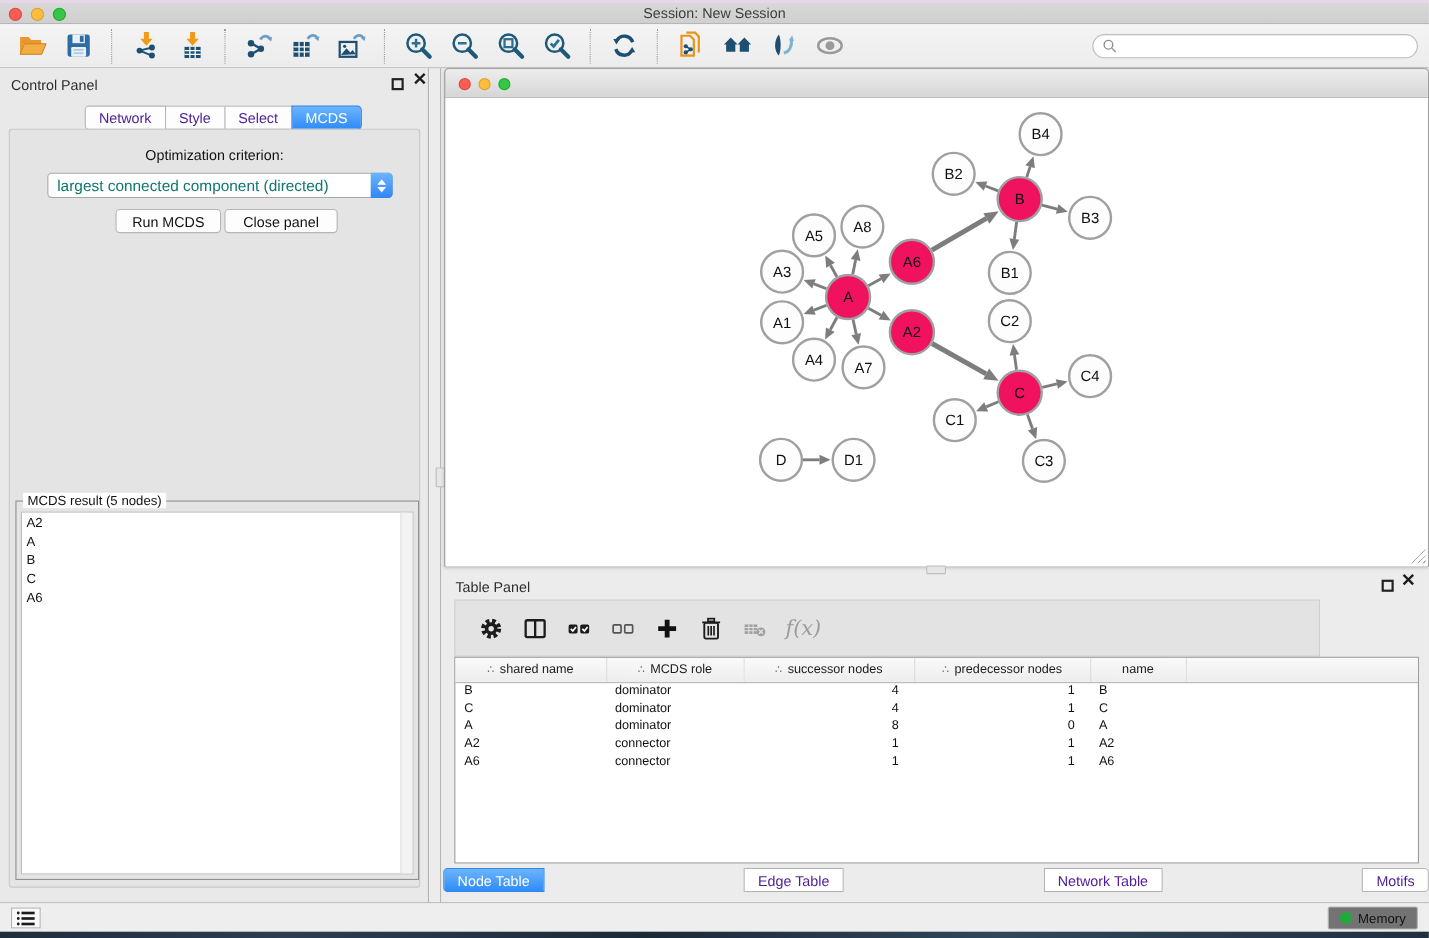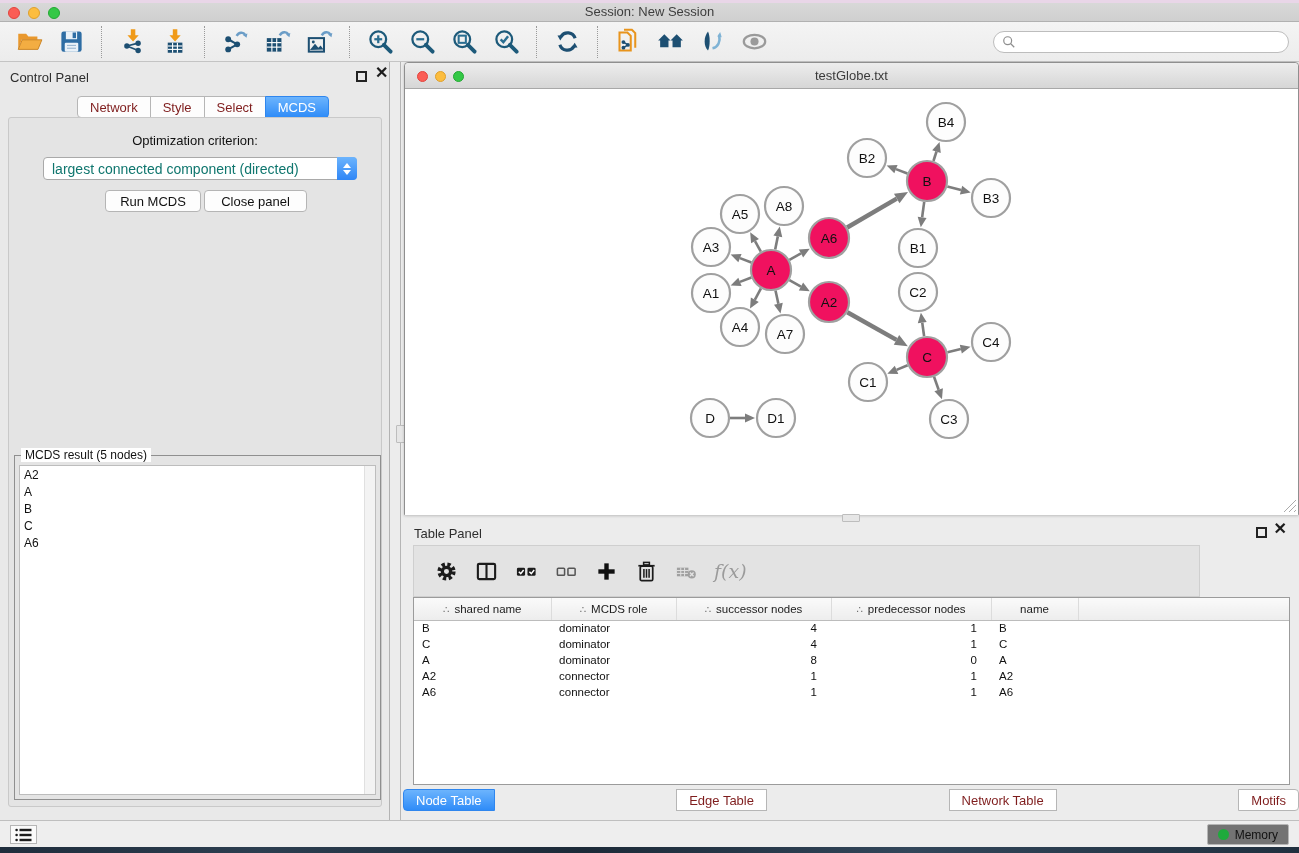--- a/index.html
+++ b/index.html
@@ -36,21 +36,21 @@
   
   .control-panel { position:absolute; left:0; top:62px; width:390px; height:758px;
     background:#e9e9e9; border-right:1px solid #b3b3b3; }
   .cp-head { position:absolute; left:10px; top:8px; font-size:13px; color:#2e2e2e; }
   .panel-float { position:absolute; top:9px; width:11px; height:11px; border:2px solid #222; background:transparent; }
   .panel-close { position:absolute; top:3px; font-size:16px; font-weight:bold; color:#1c1c1c; line-height:16px; }
   .control-panel .panel-float { left:356px; } .control-panel .panel-close { left:375px; }
 
   .cp-tabs { position:absolute; left:78px; top:34px; display:flex; }
   .seg-tab { height:22px; padding:0 12px; background:#fdfdfd; border:1px solid #b6b6b6;
-    margin-left:-1px; font-size:13px; color:#7f1d1d; display:flex; align-items:center; cursor:pointer; }
+    margin-left:-1px; font-size:13px; color:#4c1d95; display:flex; align-items:center; cursor:pointer; }
   .seg-tab:first-child { border-radius:4px 0 0 4px; }
   .seg-tab:last-child { border-radius:0 4px 4px 0; }
   .seg-tab.active { background:linear-gradient(#6cb4fd,#2f8cf8); border-color:#2f86ee; color:#fff; }
 
   .cp-inner { position:absolute; left:8px; top:55px; width:374px; height:690px;
     background:#e4e4e4; border:1px solid #c9c9c9; border-radius:3px; }
   .opt-label { margin-top:15px; text-align:center; font-size:13px; color:#111; }
   .opt-select { position:absolute; left:34px; top:39px; width:314px; height:23px; background:#fff;
     border:1px solid #a9a9a9; border-radius:4px; display:flex; align-items:center; cursor:pointer; }
   .opt-select .val { flex:1; font-size:14px; color:#0f766e; padding-left:8px; white-space:nowrap; overflow:hidden; }
@@ -364,21 +364,20 @@
     <div class="v-divider"></div>
     <div class="v-handle"></div>
 
     <div class="net-window">
       <div class="net-titlebar">
         <div class="lights">
           <span class="light red"></span>
           <span class="light yellow"></span>
           <span class="light green"></span>
         </div>
-        <div class="net-title">testGlobe.txt</div>
       </div>
       <div class="net-canvas">
         <svg width="893" height="426" viewBox="0 0 893 426">
             <line x1="346.39133153665693" y1="188.5166562442815" x2="334.94612963636354" y2="192.90398363939397" stroke="#7d7d7d" stroke-width="2.6"></line>
             <polygon points="325.60866846334307,196.4833437557185 333.3354175840175,188.70212611153474 336.5568416887096,197.1058411672532" fill="#7d7d7d"></polygon>
             <line x1="346.39133153665693" y1="173.4833437557185" x2="334.94612963636354" y2="169.09601636060603" stroke="#7d7d7d" stroke-width="2.6"></line>
             <polygon points="325.60866846334307,165.5166562442815 336.5568416887096,164.8941588327468 333.3354175840175,173.29787388846526" fill="#7d7d7d"></polygon>
             <line x1="355.8293664566471" y1="162.62724263136246" x2="350.01379237352097" y2="152.1216894489411" stroke="#7d7d7d" stroke-width="2.6"></line>
             <polygon points="345.1706335433529,143.37275736863754 353.9508118096576,149.9422679753655 346.07677293738436,154.30111092251673" fill="#7d7d7d"></polygon>
             <line x1="370.1802584100922" y1="160.42026628877687" x2="372.8291423470067" y2="147.37960690704367" stroke="#7d7d7d" stroke-width="2.6"></line>

